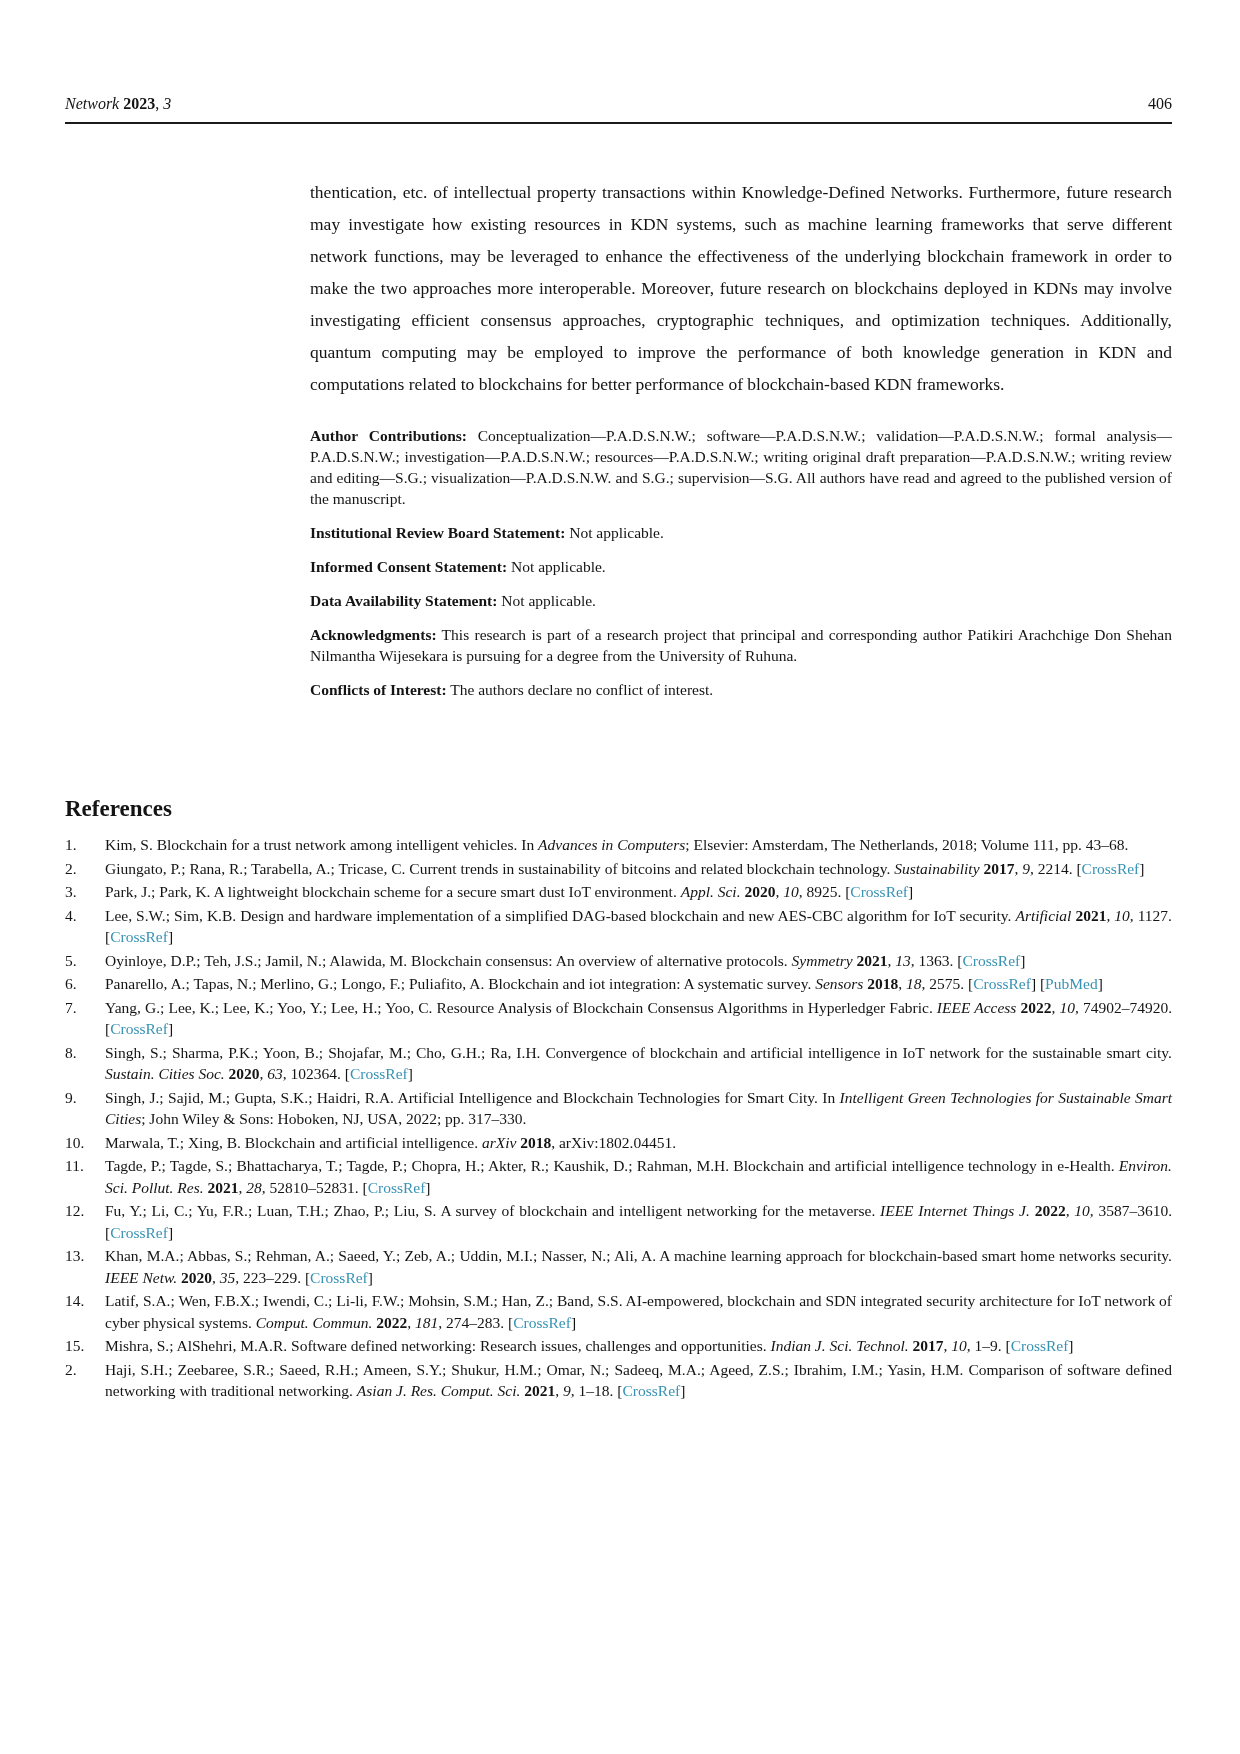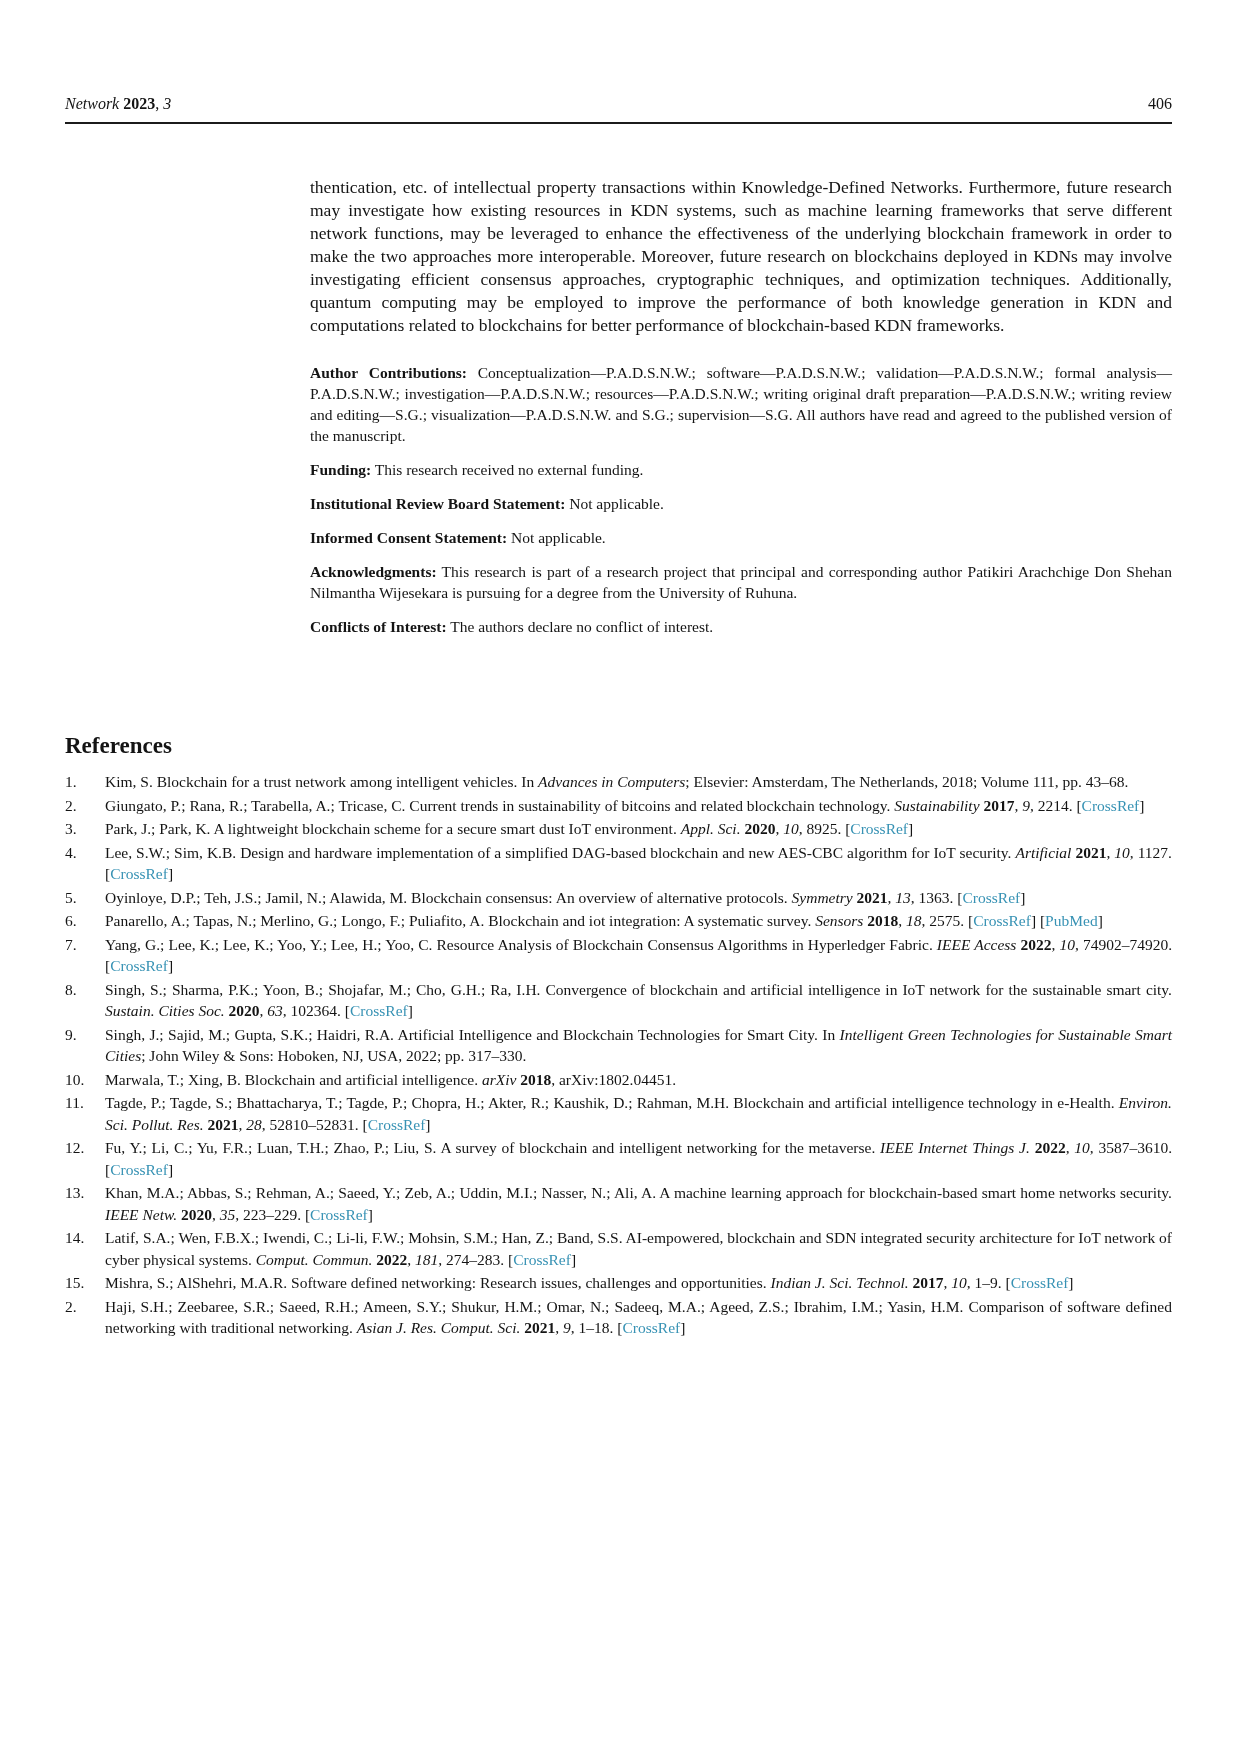--- a/index.html
+++ b/index.html
@@ -20,21 +20,21 @@
   }
   .running em{font-style:italic;}
   .running strong{font-weight:bold;}
   .head-rule{
     border:none;border-top:2px solid #1b1b1b;
     margin:9px 0 0 0;
   }
   .body-col{margin-left:245px;}
   .body-text{
     margin:52px 0 0 0;
-    font-size:17.5px;line-height:23px;
+    font-size:17.5px;line-height:32px;
     text-align:justify;
   }
   .bm{
     margin:13px 0 0 0;
     font-size:15.5px;line-height:21px;
     text-align:justify;
   }
   .bm-first{margin-top:25px;}
   .bm-label{font-weight:bold;}
   .refs-heading{
@@ -63,23 +63,23 @@
     <div>406</div>
   </header>
 
   <hr class="head-rule">
 
   <main>
     <section class="body-col">
       <p class="body-text">thentication, etc. of intellectual property transactions within Knowledge-Defined Networks. Furthermore, future research may investigate how existing resources in KDN systems, such as machine learning frameworks that serve different network functions, may be leveraged to enhance the effectiveness of the underlying blockchain framework in order to make the two approaches more interoperable. Moreover, future research on blockchains deployed in KDNs may involve investigating efficient consensus approaches, cryptographic techniques, and optimization techniques. Additionally, quantum computing may be employed to improve the performance of both knowledge generation in KDN and computations related to blockchains for better performance of blockchain-based KDN frameworks.</p>
       <div id="backmatter">
           <p class="bm bm-first"><strong class="bm-label">Author Contributions:</strong> Conceptualization—P.A.D.S.N.W.; software—P.A.D.S.N.W.; validation—P.A.D.S.N.W.; formal analysis—P.A.D.S.N.W.; investigation—P.A.D.S.N.W.; resources—P.A.D.S.N.W.; writing original draft preparation—P.A.D.S.N.W.; writing review and editing—S.G.; visualization—P.A.D.S.N.W. and S.G.; supervision—S.G. All authors have read and agreed to the published version of the manuscript.</p>
-          <p class="bm"><strong class="bm-label">Funding:</strong> This research received no external funding.</p>
           <p class="bm"><strong class="bm-label">Institutional Review Board Statement:</strong> Not applicable.</p>
           <p class="bm"><strong class="bm-label">Informed Consent Statement:</strong> Not applicable.</p>
+          <p class="bm"><strong class="bm-label">Data Availability Statement:</strong> Not applicable.</p>
           <p class="bm"><strong class="bm-label">Acknowledgments:</strong> This research is part of a research project that principal and corresponding author Patikiri Arachchige Don Shehan Nilmantha Wijesekara is pursuing for a degree from the University of Ruhuna.</p>
           <p class="bm"><strong class="bm-label">Conflicts of Interest:</strong> The authors declare no conflict of interest.</p>
         </div>
     </section>
 
     <h2 class="refs-heading">References</h2>
     <ol id="ref-list" class="ref-list">
         <li class="ref-item">
           <span class="ref-num">1.</span>
           <span class="ref-text"><span>Kim, S. Blockchain for a trust network among intelligent vehicles. In </span><em>Advances in Computers</em><span>; Elsevier: Amsterdam, The Netherlands, 2018; Volume 111, pp. 43–68.</span></span>

